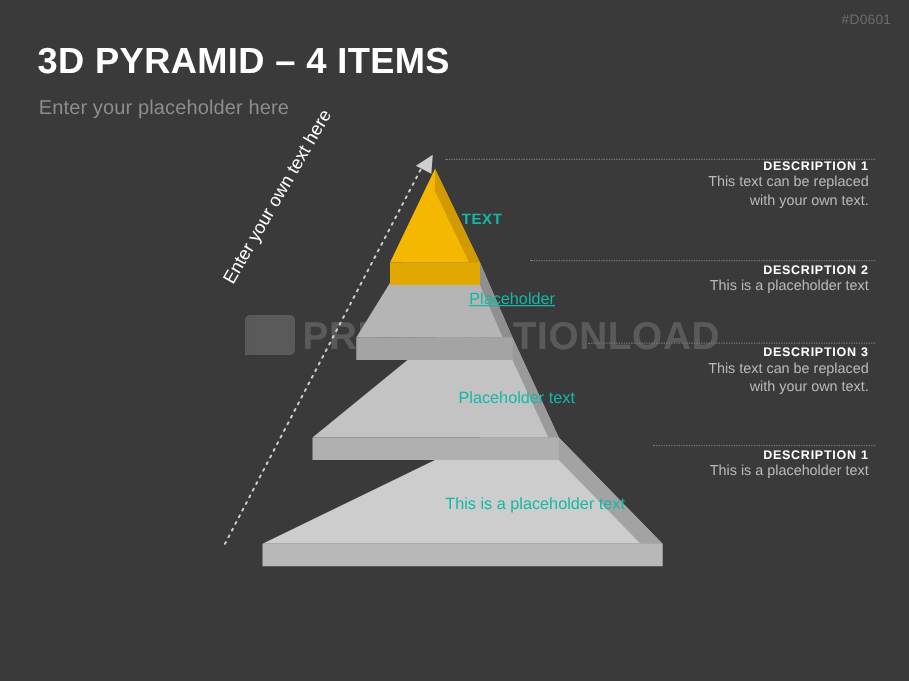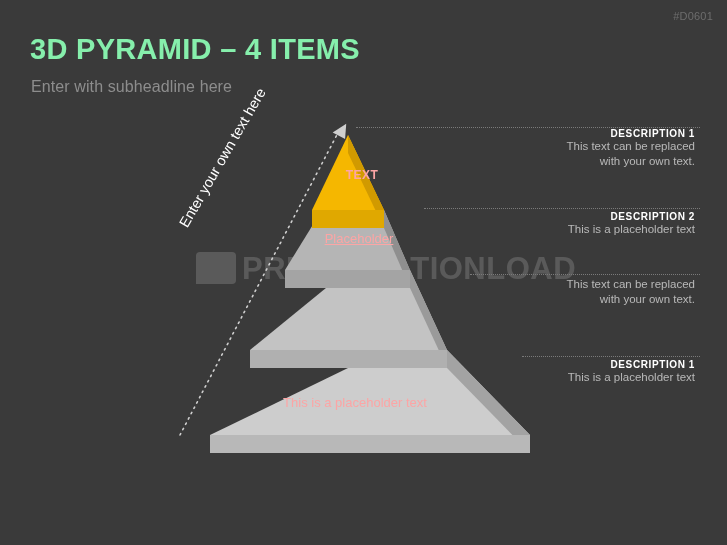--- a/index.html
+++ b/index.html
@@ -25,21 +25,21 @@
   .doc-id {
     position: absolute;
     top: 10px; right: 14px;
     color: #6d6d6d;
     font-size: 11px;
     letter-spacing: .2px;
   }
   .title {
     position: absolute;
     left: 30px; top: 33px;
-    color: #86efac;
+    color: #ffffff;
     font-size: 29px;
     font-weight: bold;
     letter-spacing: .3px;
     white-space: nowrap;
   }
   .subtitle {
     position: absolute;
     left: 31px; top: 78px;
     color: #8d8d8d;
     font-size: 16px;
@@ -126,37 +126,37 @@
     border-top: 1px dotted #7a7a7a;
   }
   #l1 { left: 356px; right: 27px; top: 127px; }
   #l2 { left: 424px; right: 27px; top: 208px; }
   #l3 { left: 470px; right: 27px; top: 274px; }
   #l4 { left: 522px; right: 27px; top: 356px; }
 
   
   .tier-label {
     position: absolute;
-    color: #fca5a5;
-    text-align: center;
+    color: #14b8a6;
+    text-align: right;
     white-space: nowrap;
   }
   #tl1 { left: 322px; top: 168px; width: 80px; font-size: 12px; font-weight: bold; letter-spacing: .5px; }
   #tl2 { left: 274px; top: 231px; width: 170px; font-size: 13px; text-decoration: underline; }
   #tl3 { left: 250px; top: 310px; width: 210px; font-size: 13px; }
   #tl4 { left: 210px; top: 395px; width: 290px; font-size: 13px; }
 </style>
 </head>
 <body>
 
 <div id="slide">
 
   <div class="doc-id">#D0601</div>
   <div class="title">3D PYRAMID – 4 ITEMS</div>
-  <div class="subtitle">Enter with subheadline here</div>
+  <div class="subtitle">Enter your placeholder here</div>
 
   <div class="watermark">
     <div class="wm-badge"></div>
     <div class="wm-text">PRESENTATIONLOAD</div>
   </div>
 
   <svg id="pyramid" viewBox="0 0 420 350">
 
     <g>
       <polygon points="235,245 297,245 380,330 60,330" fill="#cdcdcd"></polygon>
@@ -184,37 +184,39 @@
   </svg>
 
   <svg id="arrow-line" viewBox="0 0 420 350">
     <line x1="30" y1="330" x2="190" y2="24" stroke="#cfcfcf" stroke-width="1.6" stroke-dasharray="1.5 4.5" stroke-linecap="round"></line>
     <polygon points="193,18 185,32 199,32" fill="#cfcfcf" transform="rotate(27.5 193 25)"></polygon>
   </svg>
   <div class="arrow-label">Enter your own text here</div>
 
   <div class="tier-label" id="tl1">TEXT</div>
   <div class="tier-label" id="tl2">Placeholder</div>
+  <div class="tier-label" id="tl3">Placeholder text</div>
   <div class="tier-label" id="tl4">This is a placeholder text</div>
 
   <div class="leader" id="l1"></div>
   <div class="leader" id="l2"></div>
   <div class="leader" id="l3"></div>
   <div class="leader" id="l4"></div>
 
   <div class="desc" id="d1">
     <div class="desc-title">DESCRIPTION 1</div>
     <div class="desc-body">This text can be replaced
 with your own text.</div>
   </div>
   <div class="desc" id="d2">
     <div class="desc-title">DESCRIPTION 2</div>
     <div class="desc-body">This is a placeholder text</div>
   </div>
   <div class="desc" id="d3">
+    <div class="desc-title">DESCRIPTION 3</div>
     <div class="desc-body">This text can be replaced
 with your own text.</div>
   </div>
   <div class="desc" id="d4">
     <div class="desc-title">DESCRIPTION 1</div>
     <div class="desc-body">This is a placeholder text</div>
   </div>
 
 </div>
 

